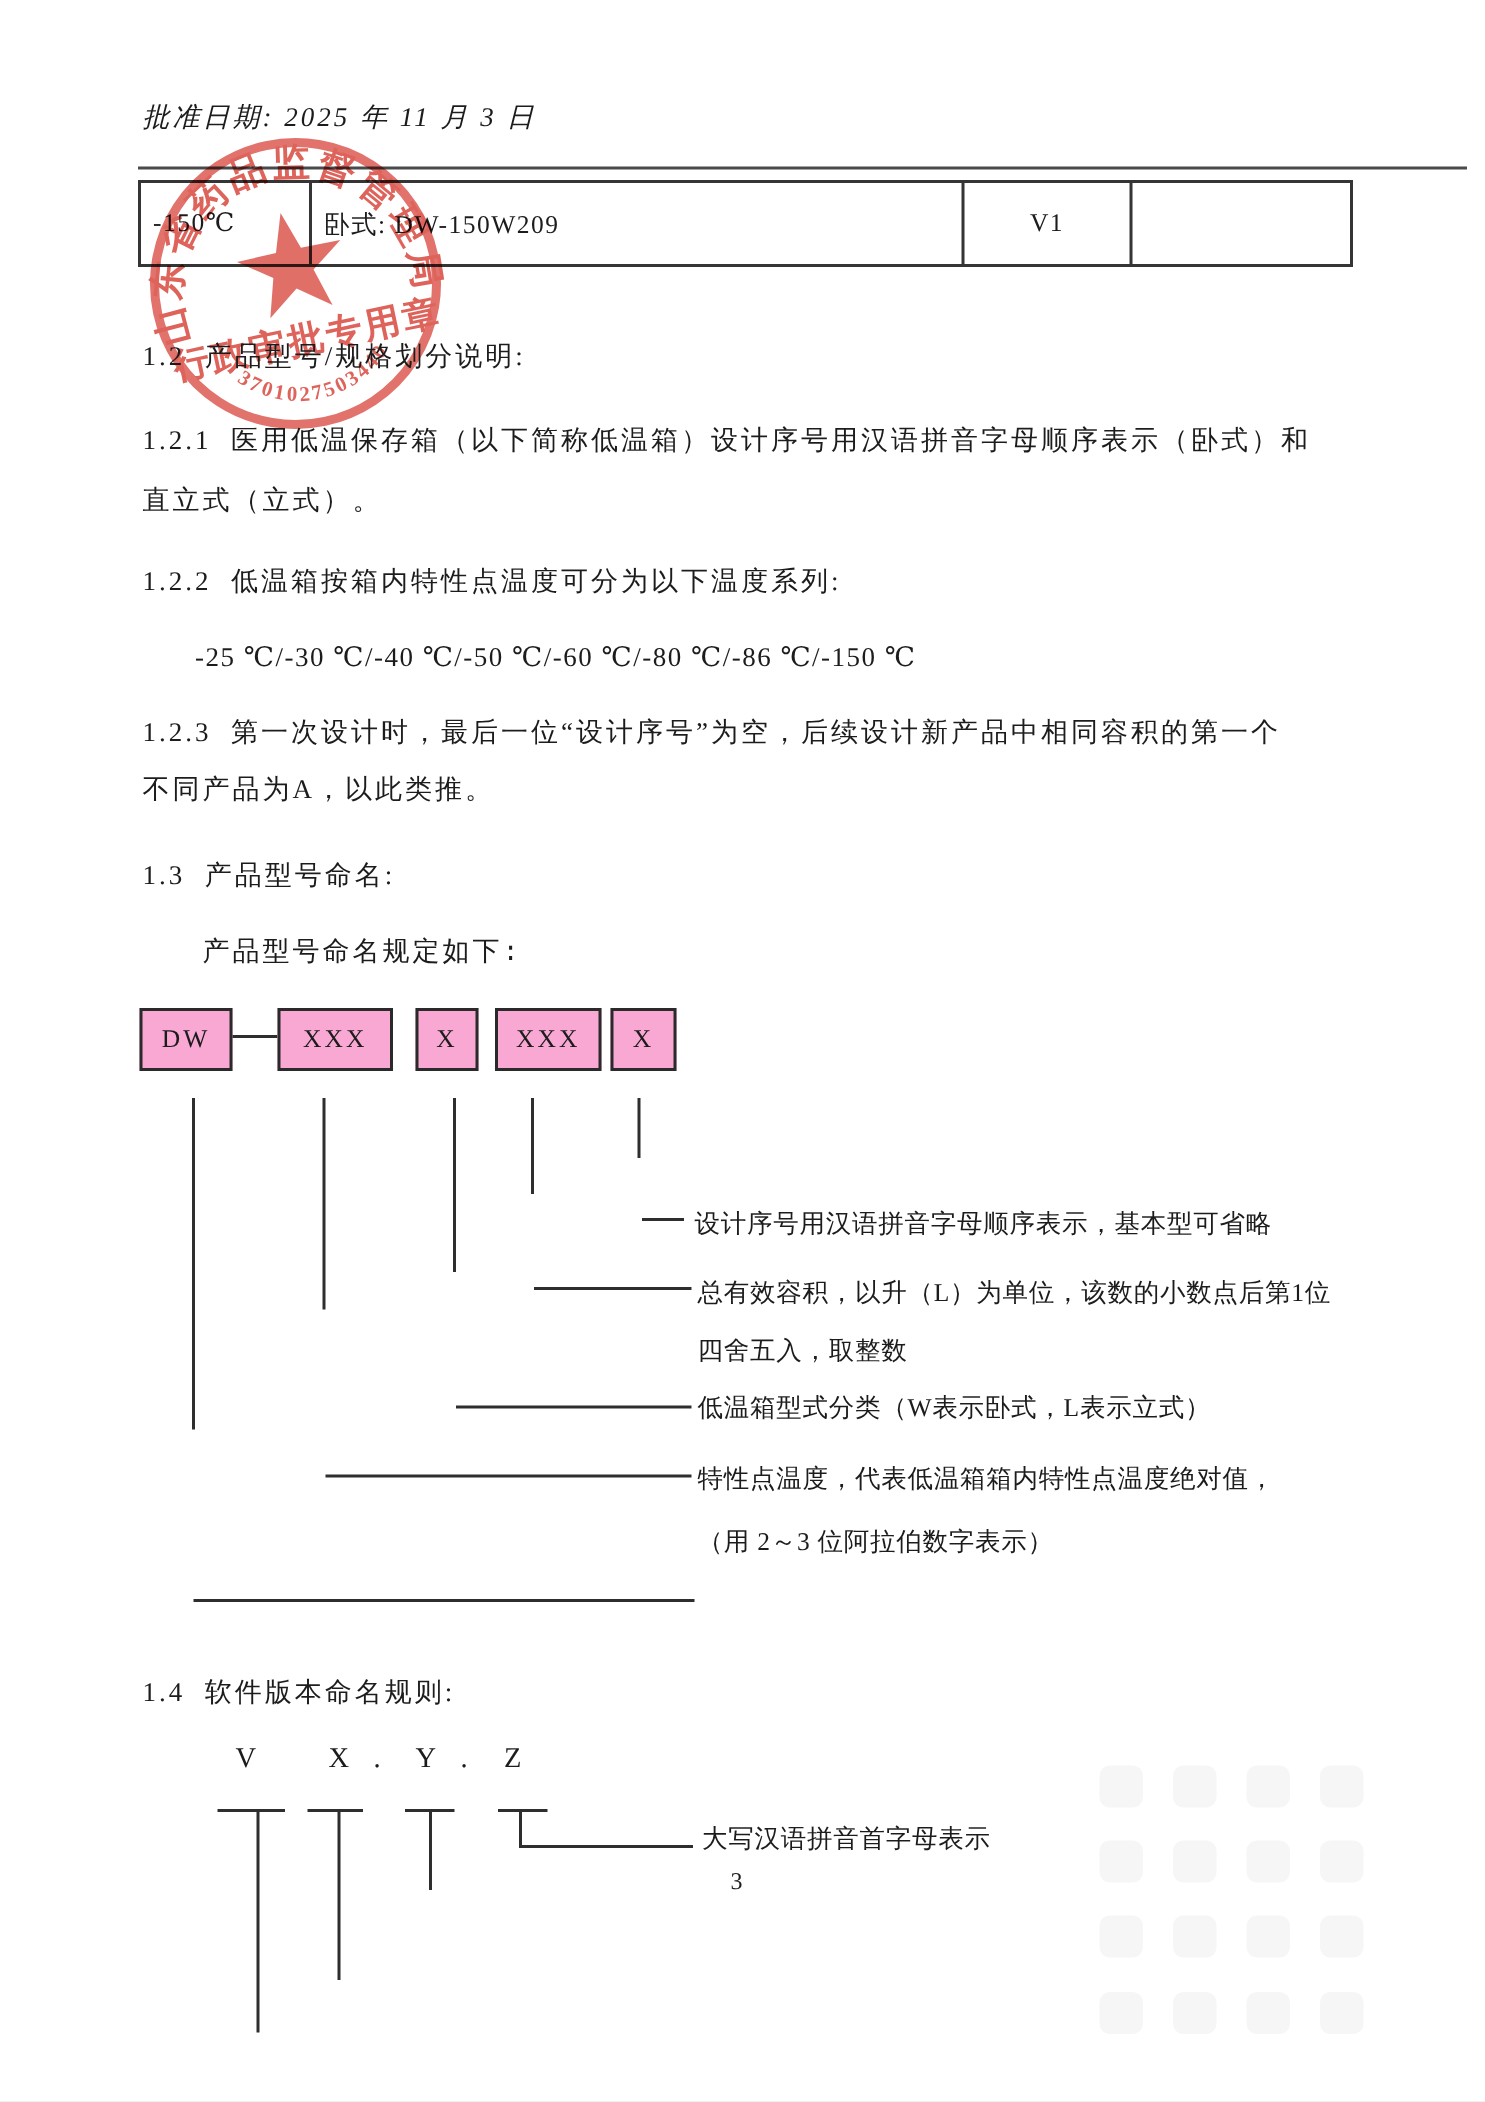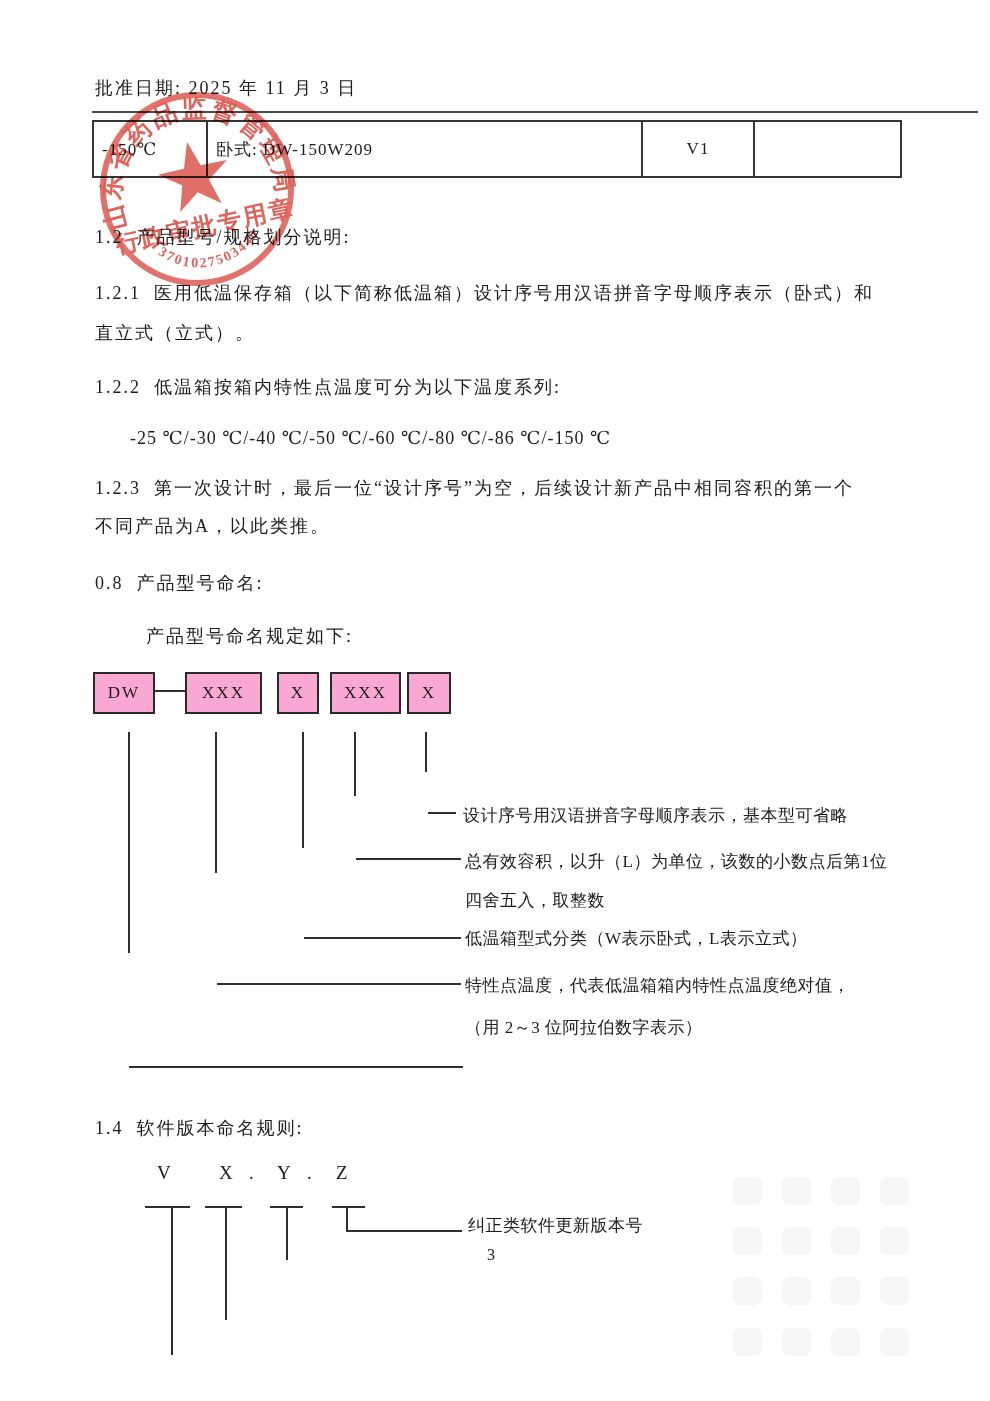--- a/index.html
+++ b/index.html
@@ -34,21 +34,21 @@
   .tcell.center{justify-content:center;padding-left:0;}
   .stamp{mix-blend-mode:multiply;opacity:0.85;}
   .wm{position:absolute;width:29px;height:28px;background:#f6f6f6;border-radius:7px;}
   .pagenum{font-size:16px;}
 </style>
 </head>
 <body>
 
 <div id="page">
 
-  <div class="txt para" style="left:95px;top:78px;">批准日期: 2025 年 11 月 3 日</div>
+  <div class="txt para" style="left:95px;top:68px;font-style:italic;">批准日期: 2025 年 11 月 3 日</div>
 
   <div class="hline" style="left:92px;top:111px;width:886px;background:#4a4a4a;"></div>
 
   <div class="tblrow" style="left:92px;top:120px;width:810px;">
     <div class="tcell" style="width:114px;">-150℃</div>
     <div class="tcell" style="width:435px;">卧式: DW-150W209</div>
     <div class="tcell center" style="width:112px;">V1</div>
     <div class="tcell" style="width:145px;"></div>
   </div>
 
@@ -73,22 +73,22 @@
   </svg>
 
   <div class="txt para" style="left:95px;top:227px;">1.2  产品型号/规格划分说明:</div>
   <div class="txt para" style="left:95px;top:283px;">1.2.1  医用低温保存箱（以下简称低温箱）设计序号用汉语拼音字母顺序表示（卧式）和</div>
   <div class="txt para" style="left:95px;top:323px;">直立式（立式）。</div>
   <div class="txt para" style="left:95px;top:377px;">1.2.2  低温箱按箱内特性点温度可分为以下温度系列:</div>
   <div class="txt para" style="left:130px;top:428px;letter-spacing:1px;">-25 ℃/-30 ℃/-40 ℃/-50 ℃/-60 ℃/-80 ℃/-86 ℃/-150 ℃</div>
   <div class="txt para" style="left:95px;top:478px;">1.2.3  第一次设计时，最后一位“设计序号”为空，后续设计新产品中相同容积的第一个</div>
   <div class="txt para" style="left:95px;top:516px;">不同产品为A，以此类推。</div>
 
-  <div class="txt para" style="left:95px;top:573px;">0.8  产品型号命名:</div>
-  <div class="txt para" style="left:146px;top:626px;">产品型号命名规定如下:</div>
+  <div class="txt para" style="left:95px;top:573px;">1.3  产品型号命名:</div>
+  <div class="txt para" style="left:135px;top:626px;font-family:Liberation Mono, monospace;">产品型号命名规定如下:</div>
 
   <div class="mbox" style="left:93px;top:672px;width:62px;height:42px;">DW</div>
   <div class="hline" style="left:155px;top:690px;width:30px;"></div>
   <div class="mbox" style="left:185px;top:672px;width:77px;height:42px;">XXX</div>
   <div class="mbox" style="left:277px;top:672px;width:42px;height:42px;">X</div>
   <div class="mbox" style="left:330px;top:672px;width:71px;height:42px;">XXX</div>
   <div class="mbox" style="left:407px;top:672px;width:44px;height:42px;">X</div>
 
   <div class="vline" style="left:128px;top:732px;height:221px;"></div>
   <div class="vline" style="left:215px;top:732px;height:141px;"></div>
@@ -121,21 +121,21 @@
   <div class="hline" style="left:145px;top:1206px;width:45px;"></div>
   <div class="hline" style="left:205px;top:1206px;width:37px;"></div>
   <div class="hline" style="left:270px;top:1206px;width:33px;"></div>
   <div class="hline" style="left:332px;top:1206px;width:33px;"></div>
   <div class="vline" style="left:171px;top:1206px;height:149px;"></div>
   <div class="vline" style="left:225px;top:1206px;height:114px;"></div>
   <div class="vline" style="left:286px;top:1206px;height:54px;"></div>
   <div class="vline" style="left:346px;top:1206px;height:26px;"></div>
   <div class="hline" style="left:346px;top:1230px;width:116px;"></div>
 
-  <div class="txt small" style="left:468px;top:1216px;">纠正类软件更新版本号</div>
+  <div class="txt small" style="left:468px;top:1216px;">大写汉语拼音首字母表示</div>
 
   <div class="txt pagenum" style="left:487px;top:1246px;">3</div>
 
   <div class="wm" style="left:733px;top:1177px;"></div>
   <div class="wm" style="left:782px;top:1177px;"></div>
   <div class="wm" style="left:831px;top:1177px;"></div>
   <div class="wm" style="left:880px;top:1177px;"></div>
   <div class="wm" style="left:733px;top:1227px;"></div>
   <div class="wm" style="left:782px;top:1227px;"></div>
   <div class="wm" style="left:831px;top:1227px;"></div>

